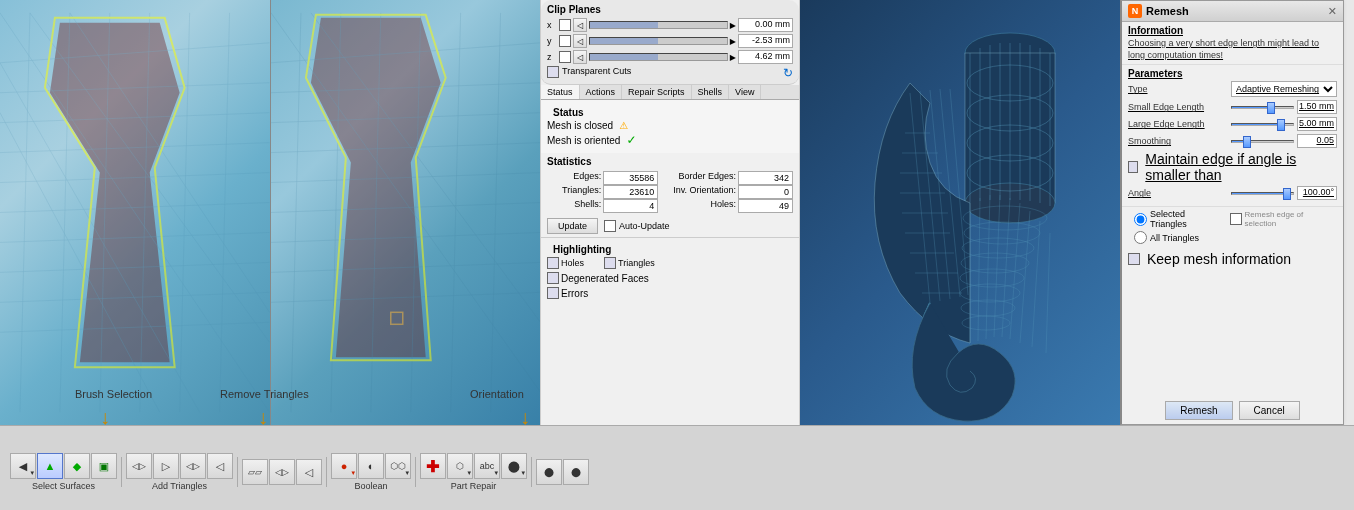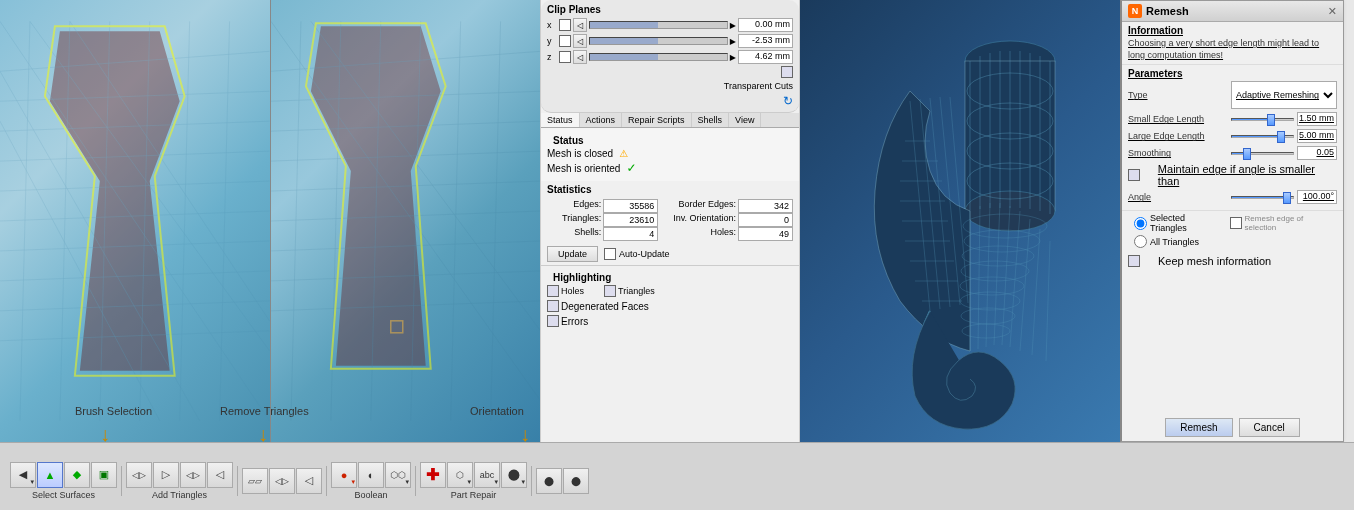--- a/index.html
+++ b/index.html
@@ -81,25 +81,24 @@
       height: 14px;
       border: 1px solid #aaa;
       background: white;
       font-size: 9px;
       text-align: right;
       padding-right: 2px;
     }
 
     .transparent-cuts {
       display: flex;
-      align-items: flex-end;
+      align-items: flex-start;
       gap: 3px;
       margin-top: 2px;
       font-size: 9px;
-      flex-direction: column;
     }
 
     .tabs-bar {
       display: flex;
       background: #e0e0e0;
       border-bottom: 1px solid #aaa;
     }
 
     .tab-item {
       padding: 2px 6px;
@@ -301,21 +300,21 @@
     }
 
     .param-label {
       flex: 0 0 100px;
       font-size: 9px;
       color: #333;
     }
 
     .param-select {
       flex: 1;
-      height: 28px;
+      height: 16px;
       font-size: 9px;
       border: 1px solid #aaa;
       background: white;
     }
 
     .param-slider-container {
       flex: 1;
       display: flex;
       align-items: center;
       gap: 2px;
@@ -346,23 +345,23 @@
       border: 1px solid #aaa;
       background: white;
       font-size: 9px;
       text-align: right;
       padding-right: 2px;
     }
 
     .checkbox-row {
       display: flex;
       align-items: center;
-      gap: 18px;
+      gap: 7px;
       margin-bottom: 3px;
-      font-size: 11px;
+      font-size: 14px;
     }
 
     .radio-group {
       padding: 2px 12px;
       font-size: 9px;
     }
 
     .radio-row {
       display: flex;
       align-items: center;
@@ -826,21 +825,21 @@
     </div>
 
     <div class="dialog-buttons">
       <button class="dialog-btn primary">Remesh</button>
       <button class="dialog-btn">Cancel</button>
     </div>
   </div>
 
 </div>
 
-<div class="toolbar" style="position:relative; height:68px;">
+<div class="toolbar" style="position:relative; height:85px;">
 
   <div style="position:absolute; top:-38px; left:0; width:100%; display:flex; pointer-events:none; font-size:11px; color:#333;">
     <div style="position:absolute; left:75px; top:0; text-align:center;">
       <span>Brush Selection</span>
     </div>
     <div style="position:absolute; left:220px; top:0; text-align:center;">
       <span>Remove Triangles</span>
     </div>
     <div style="position:absolute; left:470px; top:0; text-align:center;">
       <span>Orientation</span>

